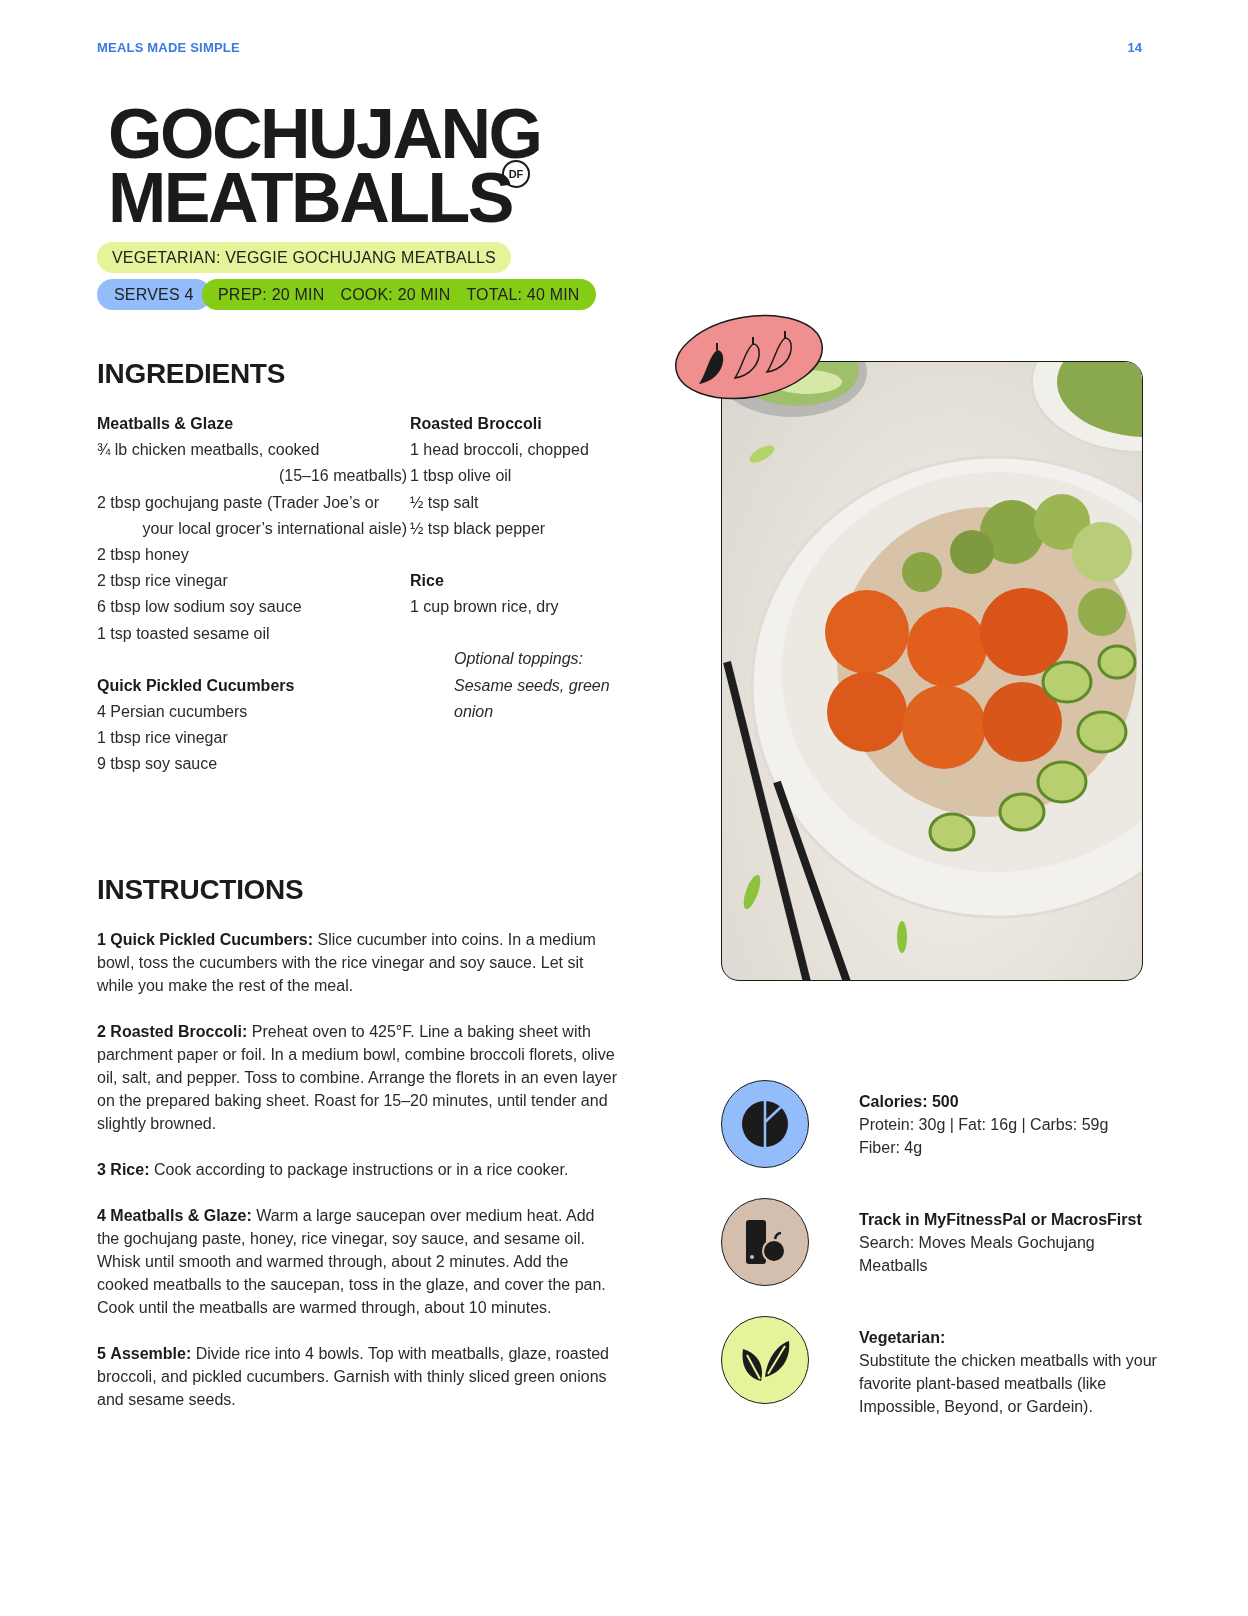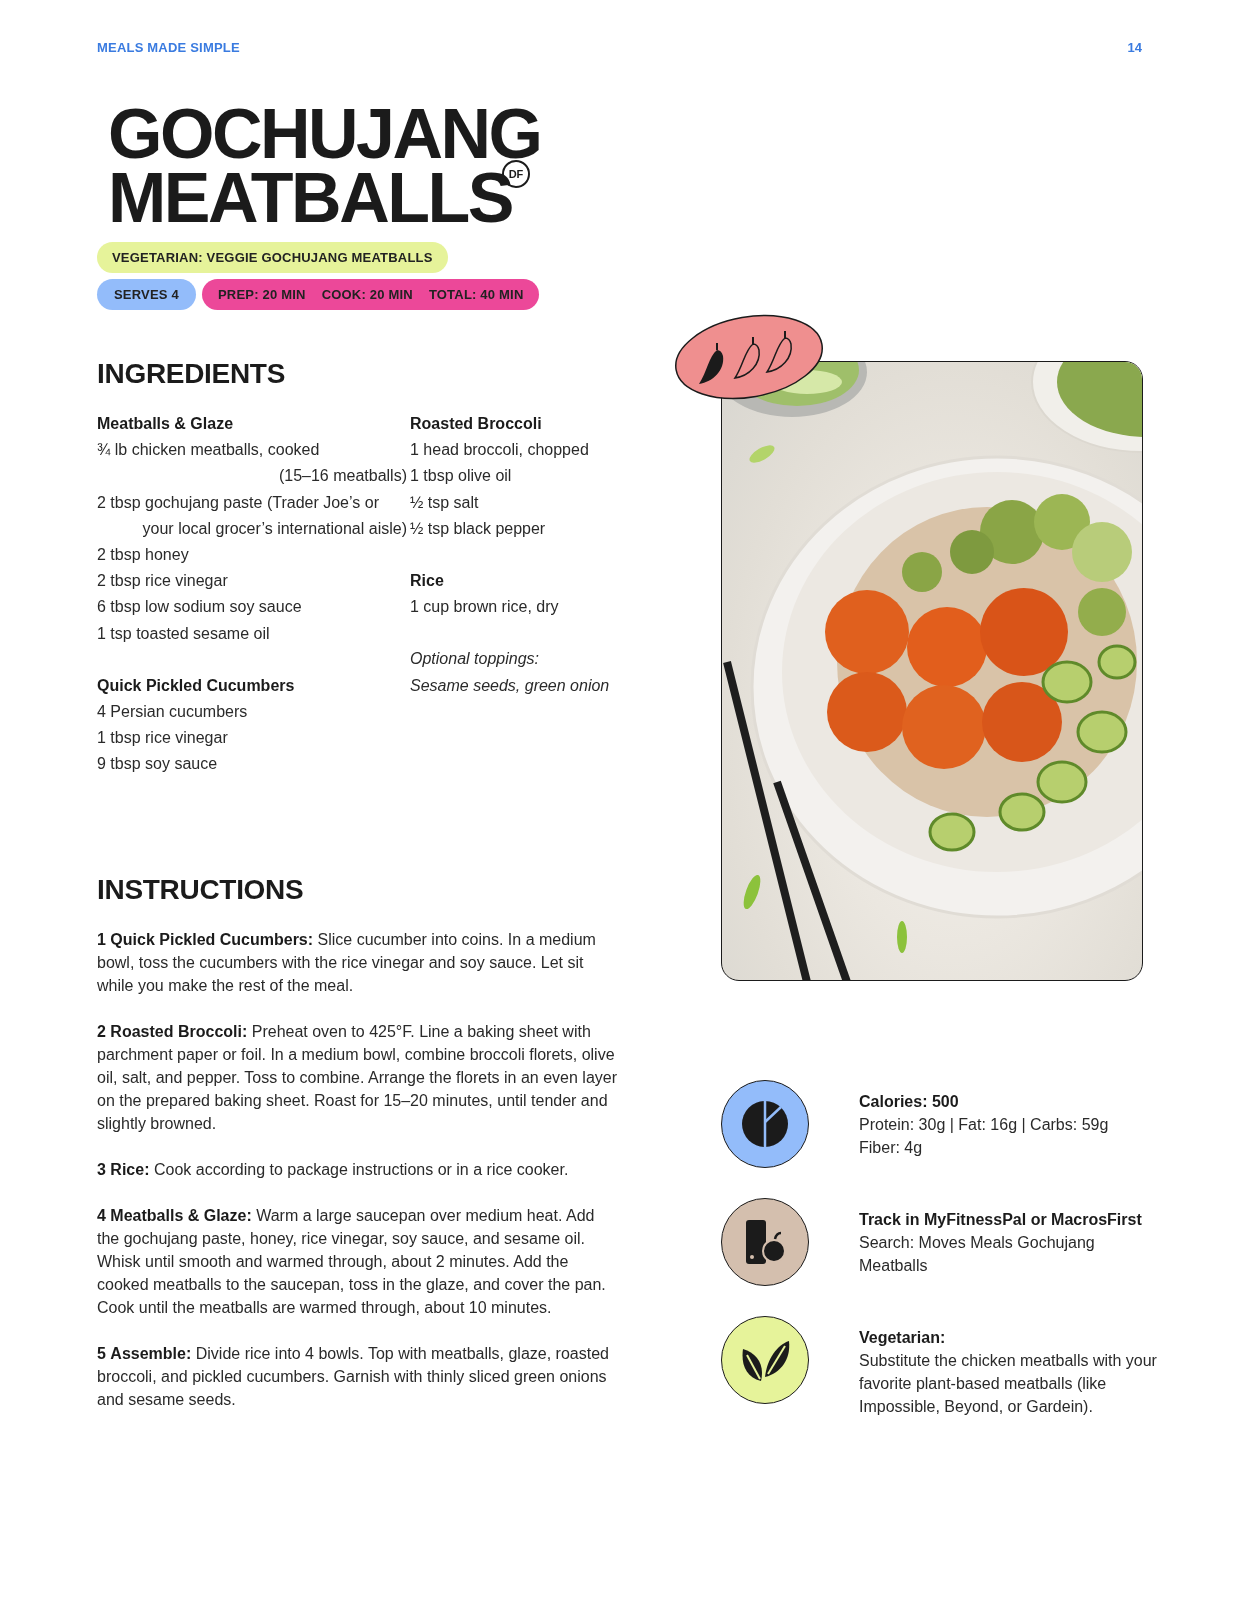--- a/index.html
+++ b/index.html
@@ -19,36 +19,36 @@
     left: 92px; top: 86px; font-size: 70px; line-height: 64px; font-weight: 700;
     letter-spacing: -2.5px; color: #1b1b1b; margin: 16px;
   }
   .df-badge {
     left: 502px; top: 160px; width: 28px; height: 28px; border: 2px solid #1b1b1b;
     border-radius: 50%; font-size: 11px; font-weight: 700; display: flex;
     align-items: center; justify-content: center; box-sizing: border-box;
   }
   .pill {
     position: absolute; height: 31px; border-radius: 16px; display: flex; align-items: center;
-    font-size: 13px; font-weight: 700; color: #222; letter-spacing: 0.2px; white-space: nowrap;
+    font-size: 16px; font-weight: 400; color: #222; letter-spacing: 0.2px; white-space: nowrap;
   }
   .pill-veg { left: 97px; top: 242px; background: #e6f39a; padding: 0 15px; }
   .pill-serves { left: 97px; top: 279px; background: #93bcfa; padding: 0 17px; }
-  .pill-times { left: 202px; top: 279px; background: #ec4899; padding: 0 16px; gap: 16px; }
+  .pill-times { left: 202px; top: 279px; background: #84cc16; padding: 0 16px; gap: 16px; }
 
   .section-h {
     font-size: 28px; font-weight: 700; color: #1b1b1b; margin: 0; letter-spacing: -0.3px;
   }
   .ing-col { position: absolute; font-size: 16px; line-height: 26.2px; color: #2a2a2a; }
   .ing-col .group-title { font-weight: 700; color: #1b1b1b; }
   .ing-col .item { }
   .ing-col .indent { padding-left: 15px; text-align: right; }
   .ing-col .gap { height: 26px; }
   .ing-col .link { text-underline-offset: 2px; }
-  .ing-col .italic { font-style: italic; }
+  .ing-col .italic { font-style: italic; margin-left: 44px; }
 
   .instr { position: absolute; left: 97px; top: 928px; width: 520px; font-size: 16px; line-height: 23px; color: #2a2a2a; }
   .instr .step { margin-bottom: 23px; }
   .instr .step-head { font-weight: 700; color: #1b1b1b; }
 
   .photo-frame {
     left: 721px; top: 361px; width: 422px; height: 620px; border: 1.5px solid #1b1b1b;
     border-radius: 18px; overflow: hidden; box-sizing: border-box;
     background: radial-gradient(ellipse at 55% 60%, #f4f1ec 0%, #ebe7e0 40%, #e2ded6 70%, #d8d6d0 100%);
   }

